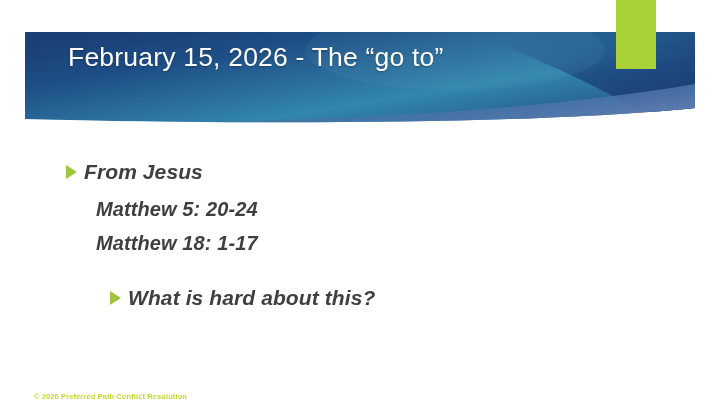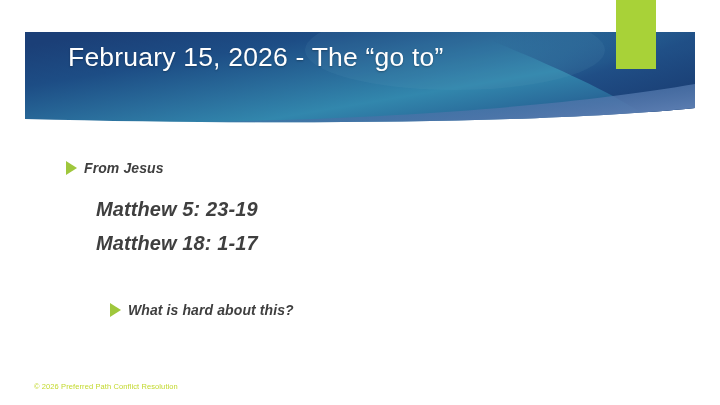--- a/index.html
+++ b/index.html
@@ -88,50 +88,50 @@
     width: 0;
     height: 0;
     border-left: 11px solid #9fc73c;
     border-top: 7px solid transparent;
     border-bottom: 7px solid transparent;
     margin-right: 7px;
     flex: none;
   }
 
   .txt-lvl1 {
-    font-size: 14px;
+    font-size: 21px;
     font-weight: bold;
     font-style: italic;
     color: #3f3f3f;
     font-family: "Liberation Sans", sans-serif;
     letter-spacing: 0.1px;
   }
 
   .txt-lvl2 {
     font-size: 20px;
     font-weight: bold;
     font-style: italic;
     color: #3f3f3f;
     font-family: "Liberation Sans", sans-serif;
     letter-spacing: 0.1px;
   }
 
   
   #row-from-jesus  { top: 10px; }
   #line-matt-5     { top: 48px; }
   #line-matt-18    { top: 82px; }
-  #row-question    { top: 152px; padding-left: 44px; }
+  #row-question    { top: 136px; padding-left: 44px; }
 
   
   .footer {
     position: absolute;
     left: 34px;
-    top: 382px;
+    top: 392px;
     font-size: 7.5px;
-    font-weight: normal;
+    font-weight: bold;
     color: #c3d92e;
     letter-spacing: 0.1px;
     font-family: "Liberation Sans", sans-serif;
   }
 </style>
 </head>
 <body>
 
 <div class="slide">
 
@@ -183,21 +183,21 @@
   <div class="green-tab"></div>
 
   <div class="body-area">
 
     <div class="bullet-row lvl1" id="row-from-jesus">
       <span class="bullet-marker"></span>
       <span class="txt-lvl1">From Jesus</span>
     </div>
 
     <div class="sub-line" id="line-matt-5">
-      <span class="txt-lvl2">Matthew 5: 23-19</span>
+      <span class="txt-lvl2">Matthew 5: 20-24</span>
     </div>
 
     <div class="sub-line" id="line-matt-18">
       <span class="txt-lvl2">Matthew 18: 1-17</span>
     </div>
 
     <div class="bullet-row lvl1" id="row-question">
       <span class="bullet-marker"></span>
       <span class="txt-lvl1">What is hard about this?</span>
     </div>

